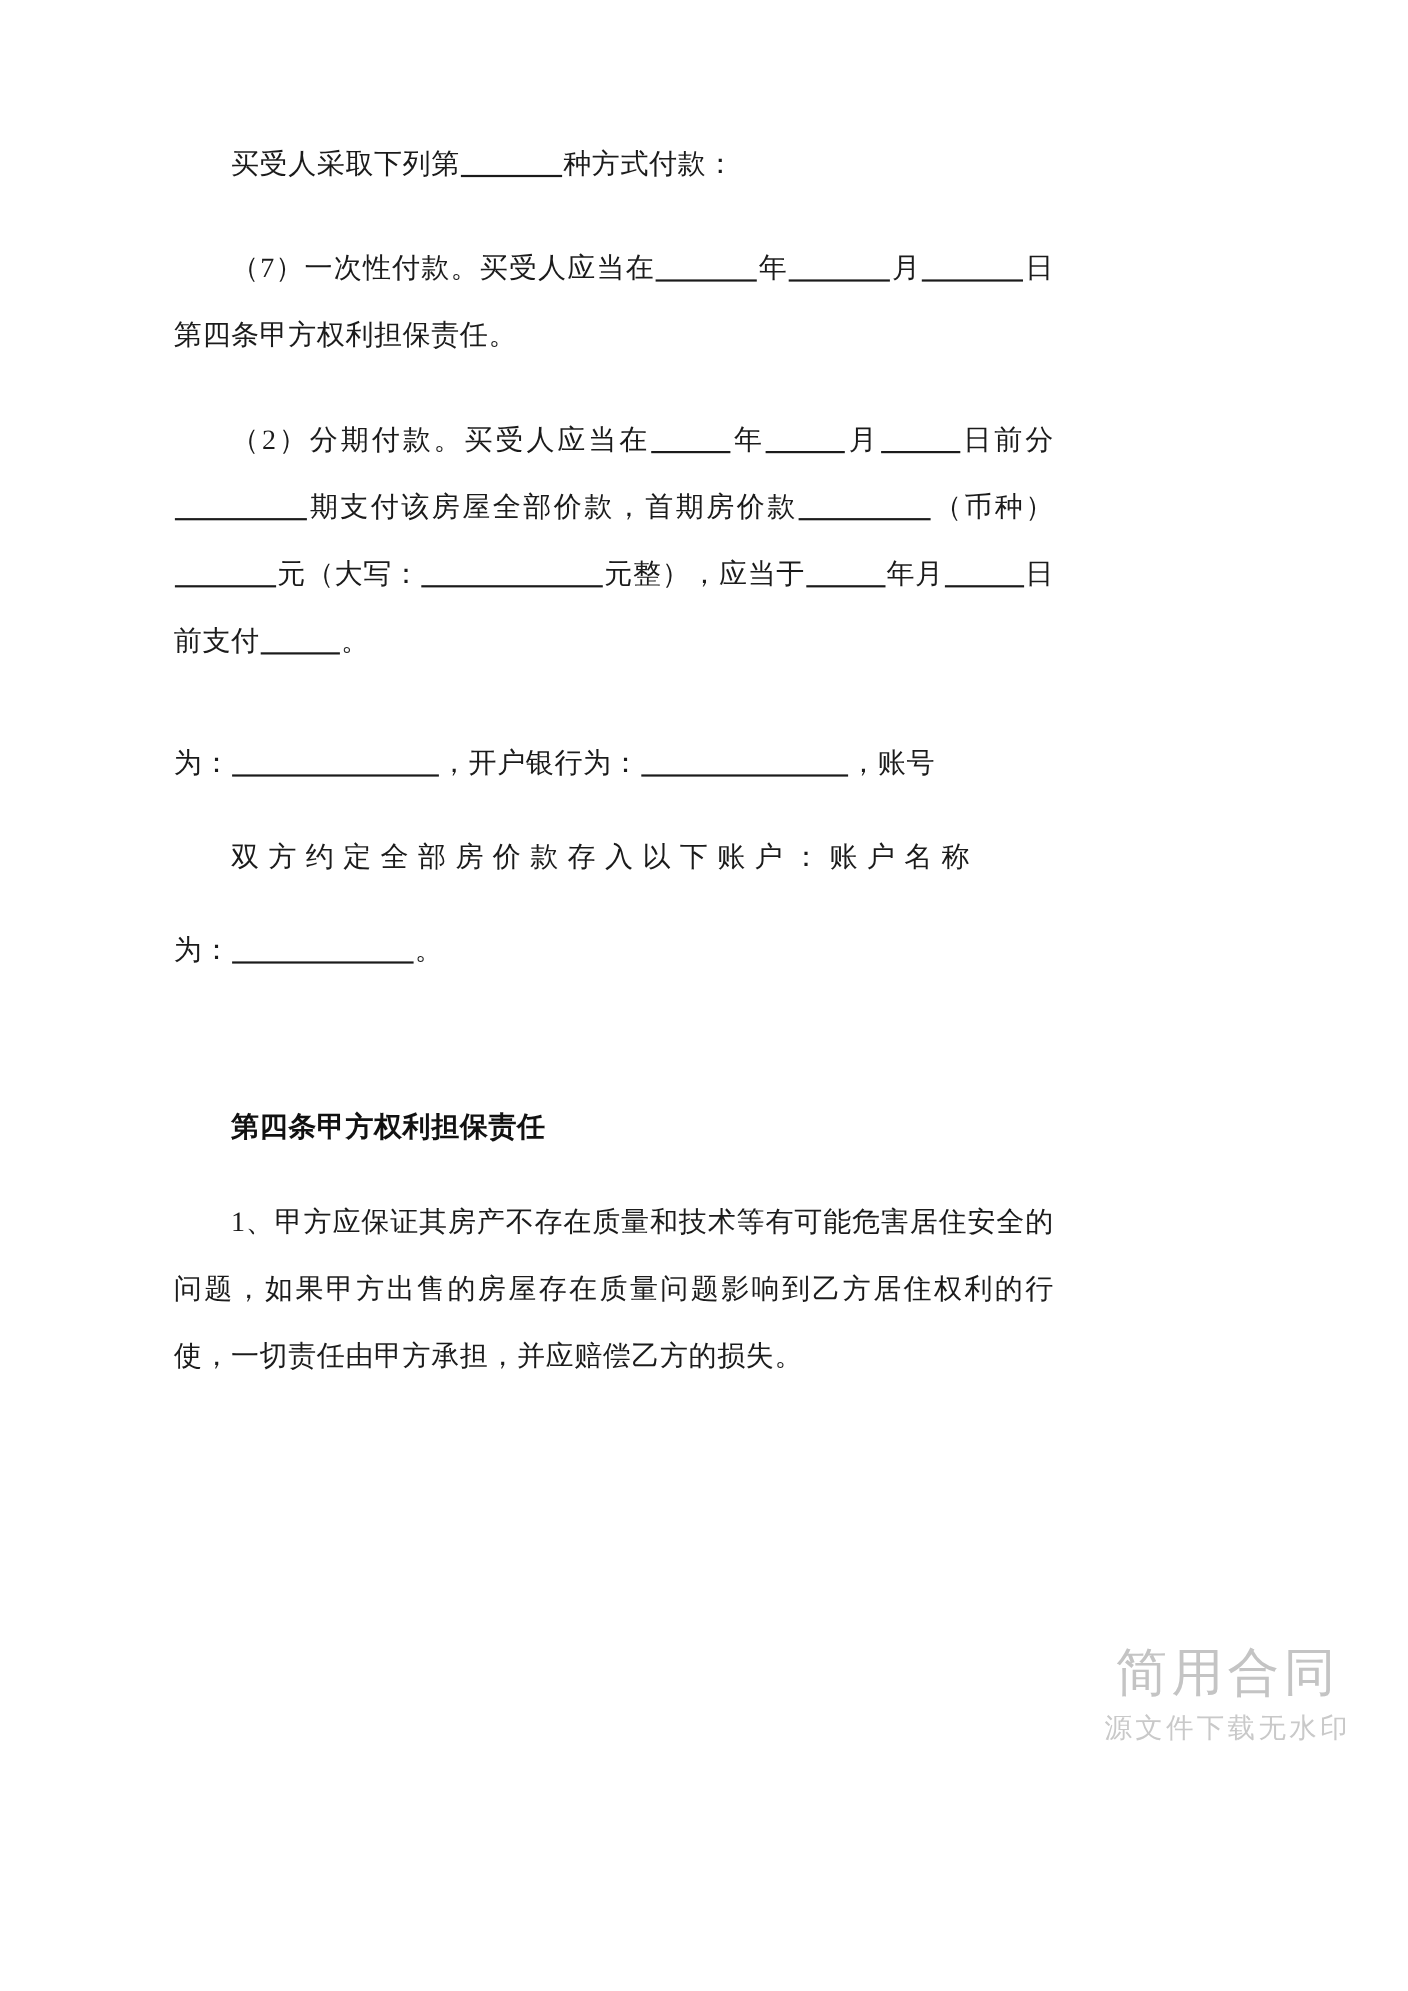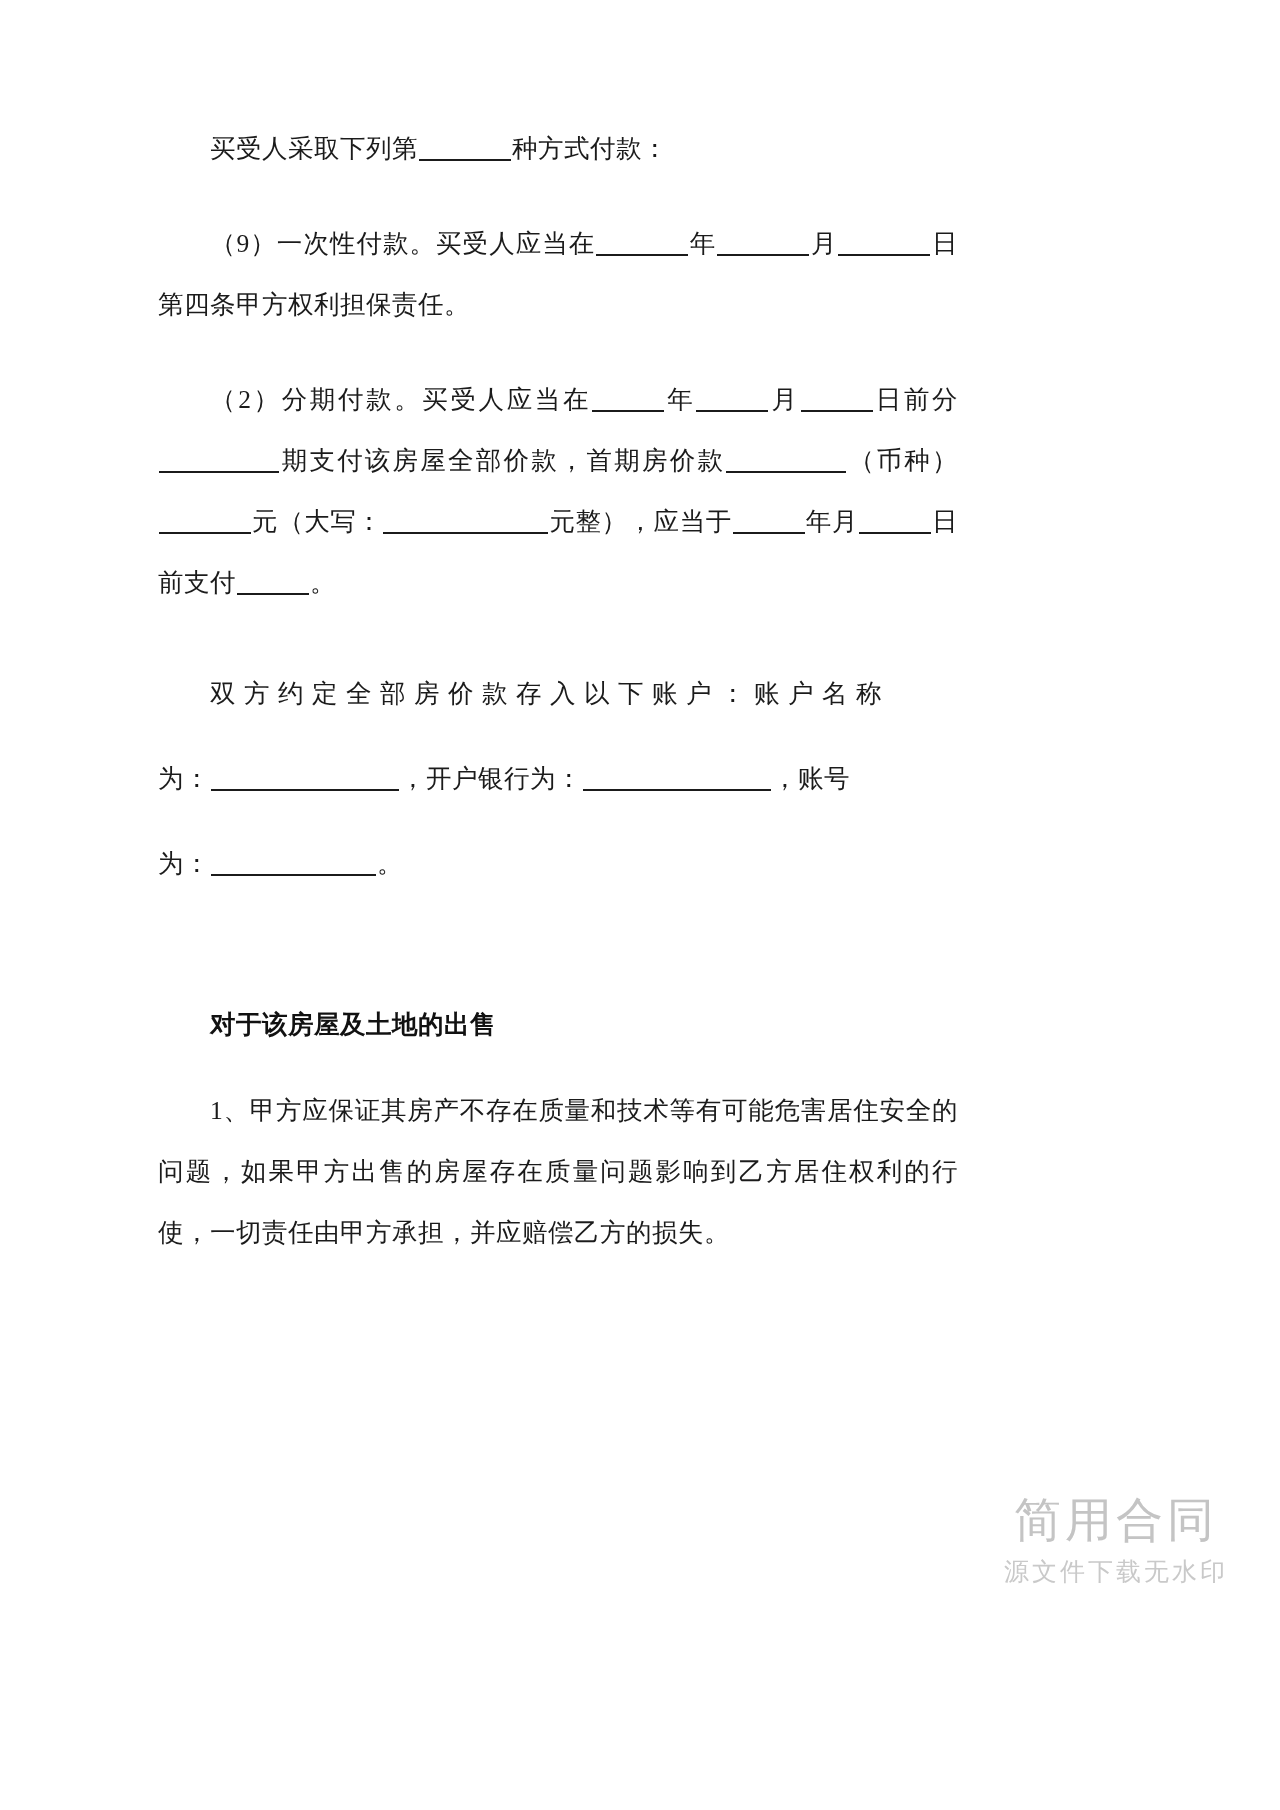--- a/index.html
+++ b/index.html
@@ -97,35 +97,35 @@
 <body>
 
 <div class="page">
 
   <div class="content">
 
     <p class="para indent"><span>买受人采取下列第</span><span class="blank b-m"></span><span>种方式付款：</span></p>
 
     <div class="gap-sm"></div>
 
-    <p class="para indent"><span>（9）一次性付款。买受人应当在</span><span class="blank b-m"></span><span>年</span><span class="blank b-m"></span><span>月</span><span class="blank b-m"></span><span>日</span><span>第四条甲方权利担保责任。</span></p>
+    <p class="para indent"><span>（7）一次性付款。买受人应当在</span><span class="blank b-m"></span><span>年</span><span class="blank b-m"></span><span>月</span><span class="blank b-m"></span><span>日</span><span>第四条甲方权利担保责任。</span></p>
 
     <div class="gap-sm"></div>
 
     <p class="para indent"><span>（2）分期付款。买受人应当在</span><span class="blank b-s"></span><span>年</span><span class="blank b-s"></span><span>月</span><span class="blank b-s"></span><span>日前</span><span>分</span><span class="blank b-l"></span><span>期支付该房屋全部价款，首期房价款</span><span class="blank b-l"></span><span>（币</span><span>种）</span><span class="blank b-m"></span><span>元（大写：</span><span class="blank b-xl"></span><span>元整），应当于</span><span class="blank b-s"></span><span>年</span><span>月</span><span class="blank b-s"></span><span>日前支付</span><span class="blank b-s"></span><span>。</span></p>
 
     <div class="gap-md"></div>
 
+    <p class="para"><span>为：</span><span class="blank b-xxl"></span><span>，开户银行为：</span><span class="blank b-xxl"></span><span>，账号</span></p>
     <p class="para indent extrawide"><span>双方约定全部房价款存入以下账户：账户名称</span></p>
-    <p class="para"><span>为：</span><span class="blank b-xxl"></span><span>，开户银行为：</span><span class="blank b-xxl"></span><span>，账号</span></p>
     <p class="para"><span>为：</span><span class="blank b-xl"></span><span>。</span></p>
 
     <div class="gap-lg"></div>
 
-    <h2 class="heading">对于该房屋及土地的出售</h2>
+    <h2 class="heading">第四条甲方权利担保责任</h2>
 
     <p class="para indent">1、甲方应保证其房产不存在质量和技术等有可能危害居住安全的问题，如果甲方出售的房屋存在质量问题影响到乙方居住权利的行使，一切责任由甲方承担，并应赔偿乙方的损失。</p>
 
     <div class="gap-sm"></div>
 
 
   </div>
 
   <div class="watermark">
     <div class="wm-main">简用合同</div>

